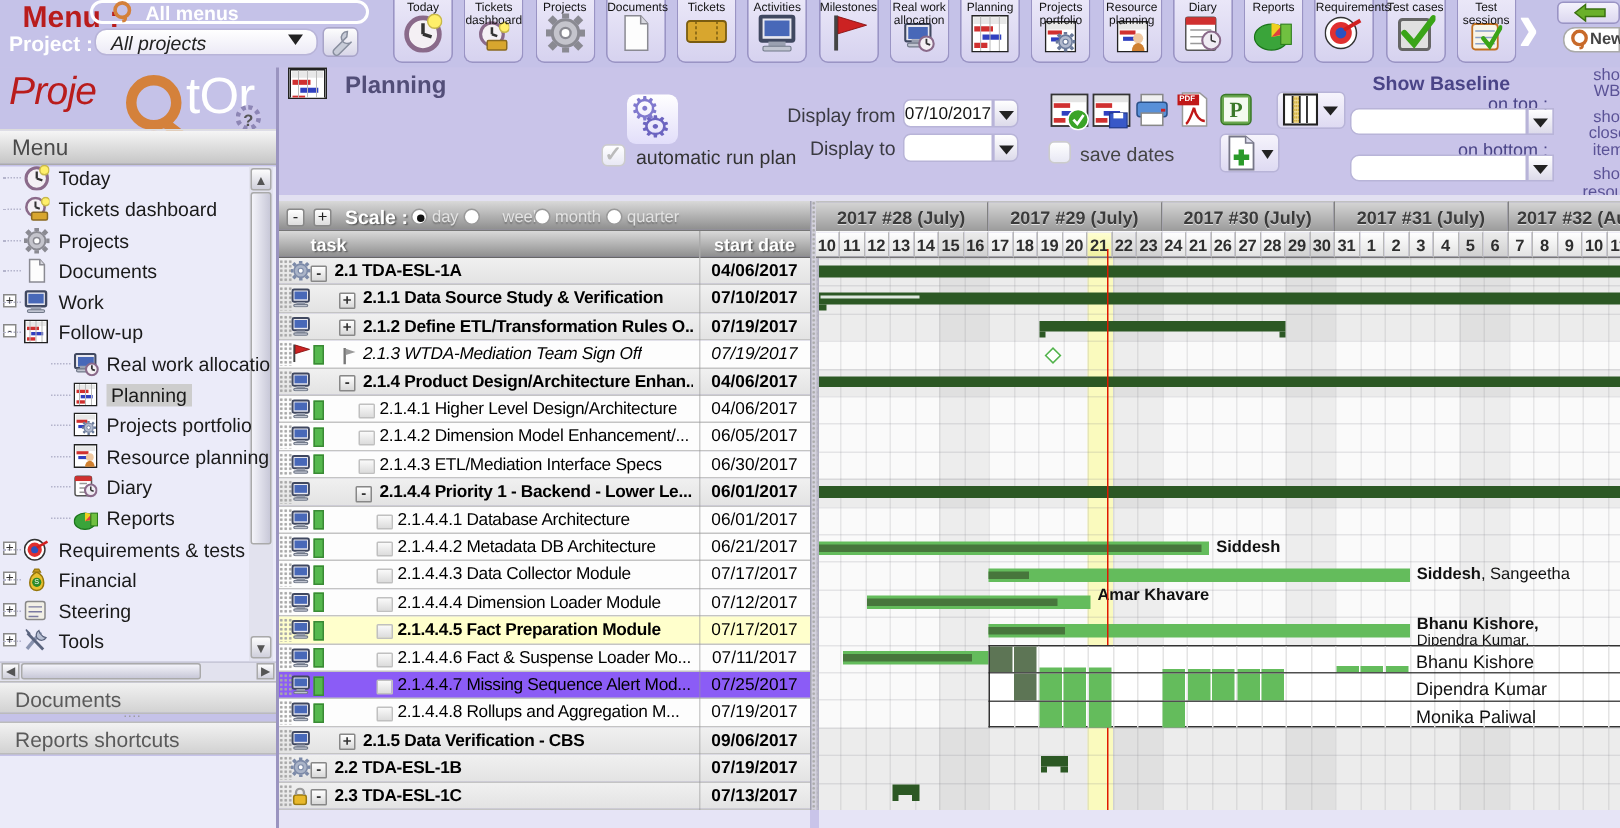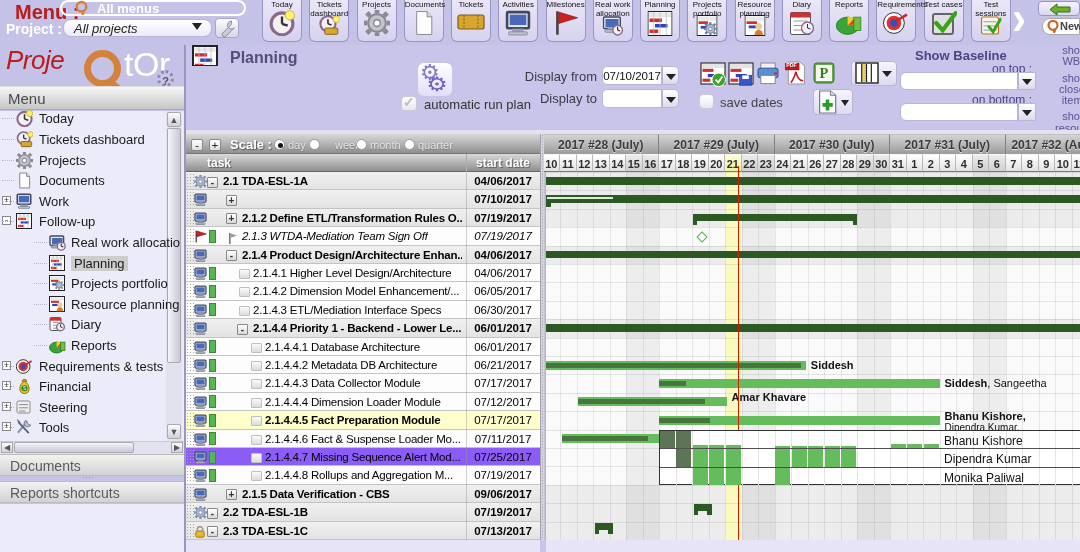--- a/index.html
+++ b/index.html
@@ -572,20 +572,21 @@
 </div>
 <div class="trow" style="top:190.4px;height:18.4px;background:linear-gradient(#f0f0f0,#e3e3e3);">
 <div class="grip"></div>
 <div class="icn"><svg width="13" height="13" viewBox="0 0 13 13">
         <rect x="1.04" y="1.04" width="10.92" height="8.06" rx="1" fill="#e8e8f0" stroke="#404860" stroke-width="1.3"></rect>
         <rect x="2.34" y="2.34" width="8.32" height="5.2" fill="#4868b8"></rect>
         <rect x="3.6400000000000006" y="9.36" width="5.72" height="1.56" fill="#9aa0b0"></rect>
         <rect x="1.8200000000000003" y="10.92" width="9.36" height="1.56" rx="1" fill="#c0c4d0" stroke="#707888" stroke-width="0.7"></rect>
       </svg></div>
 <div class="tgl" style="left:40px;">+</div>
+<div class="txt" style="left:56px;max-width:220px;font-weight:bold;">2.1.1 Data Source Study &amp; Verification</div>
 <div class="date" style="font-weight:bold;">07/10/2017</div>
 </div>
 <div class="trow" style="top:208.8px;height:18.4px;background:linear-gradient(#f0f0f0,#e3e3e3);">
 <div class="grip"></div>
 <div class="icn"><svg width="13" height="13" viewBox="0 0 13 13">
         <rect x="1.04" y="1.04" width="10.92" height="8.06" rx="1" fill="#e8e8f0" stroke="#404860" stroke-width="1.3"></rect>
         <rect x="2.34" y="2.34" width="8.32" height="5.2" fill="#4868b8"></rect>
         <rect x="3.6400000000000006" y="9.36" width="5.72" height="1.56" fill="#9aa0b0"></rect>
         <rect x="1.8200000000000003" y="10.92" width="9.36" height="1.56" rx="1" fill="#c0c4d0" stroke="#707888" stroke-width="0.7"></rect>
       </svg></div>

